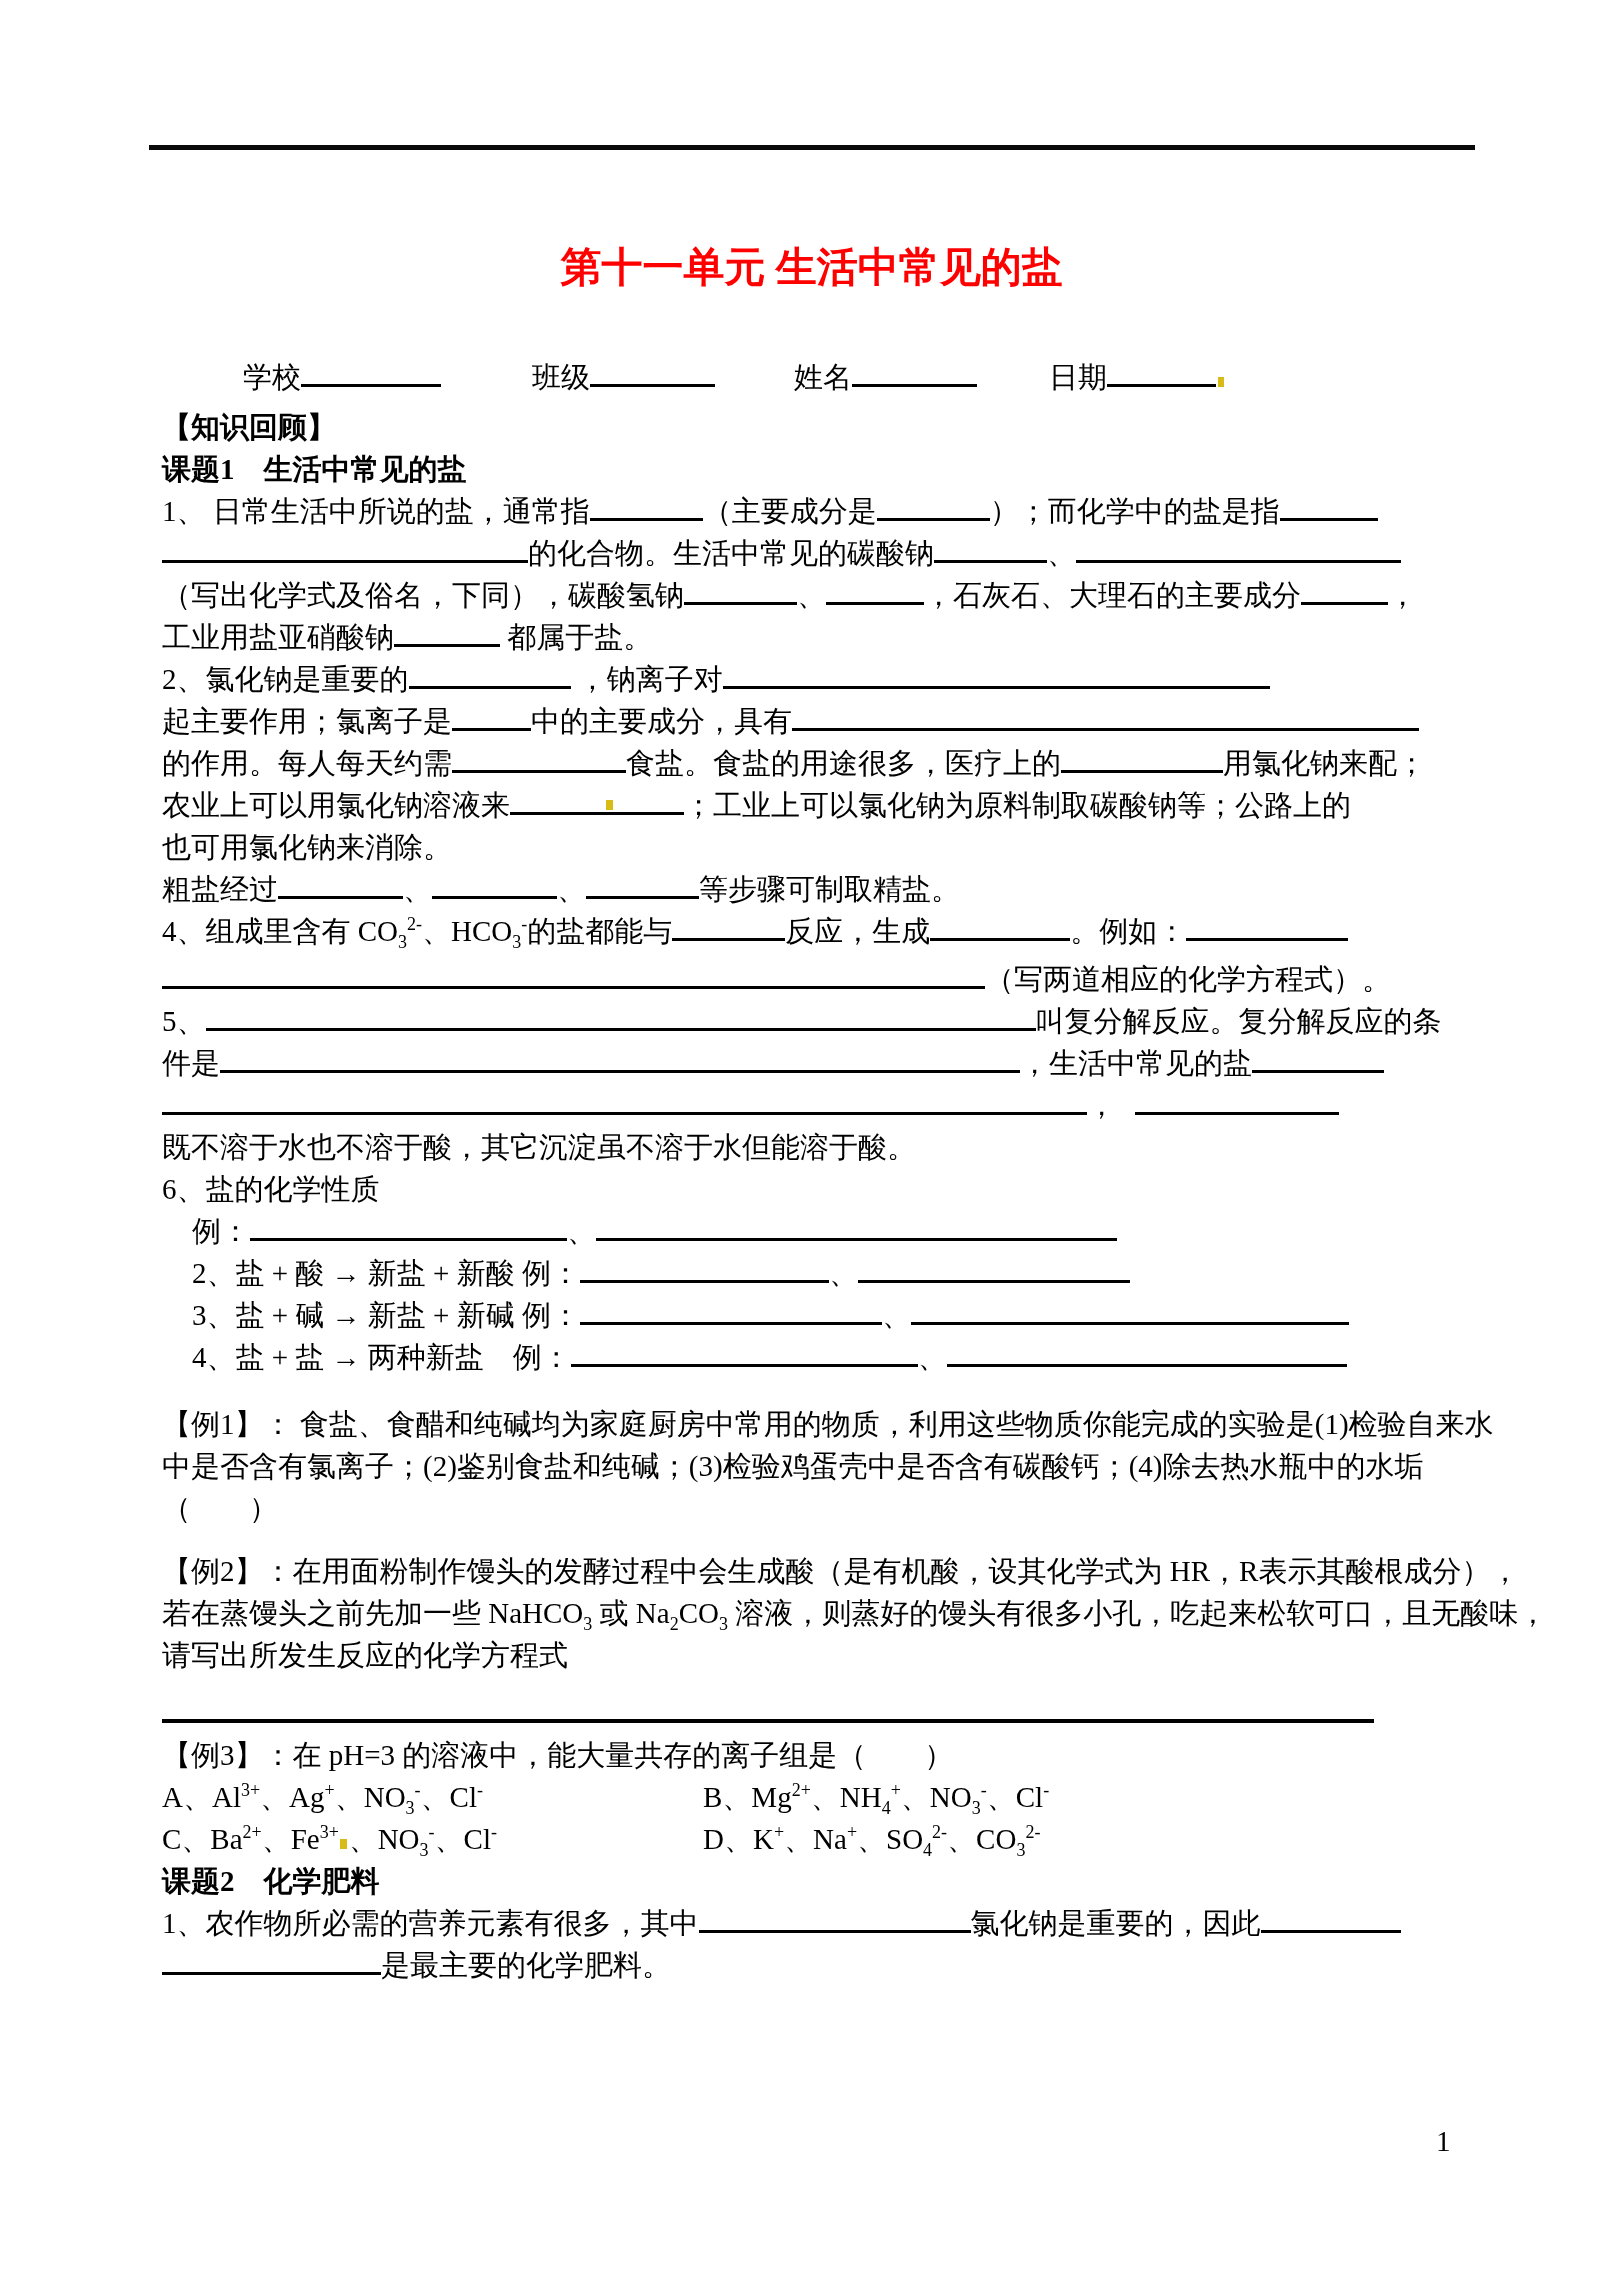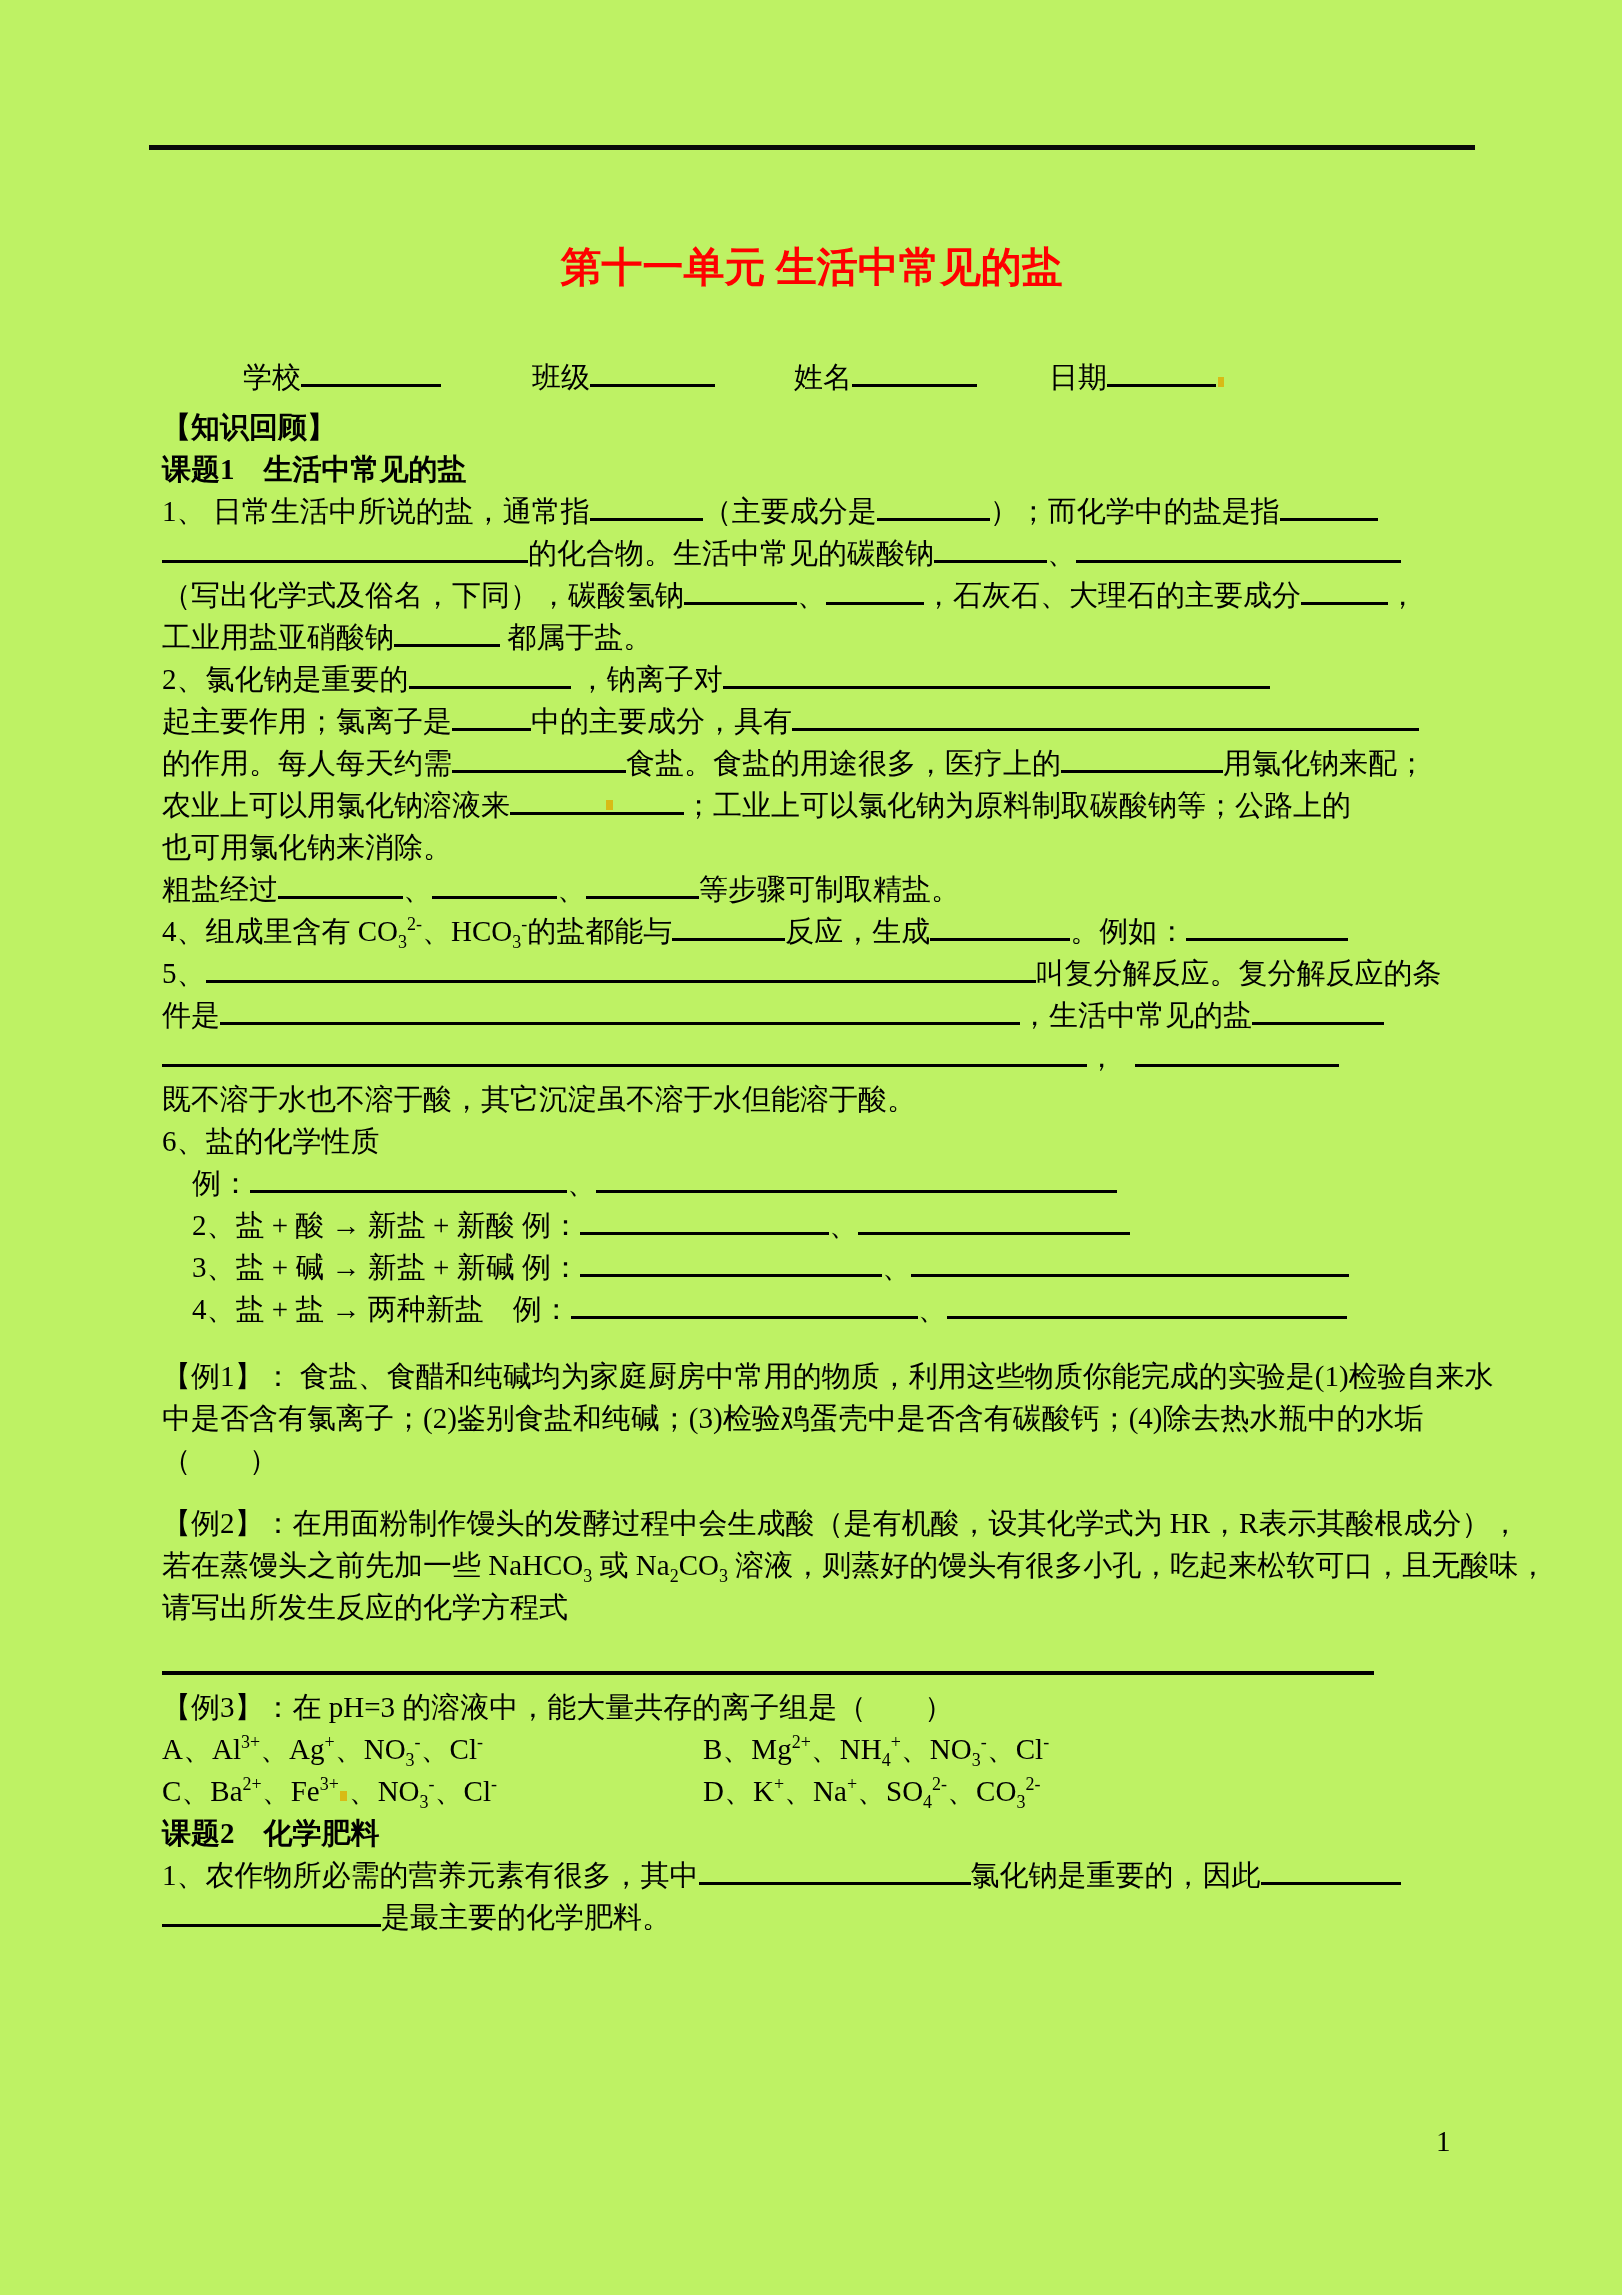--- a/index.html
+++ b/index.html
@@ -31,39 +31,40 @@
   .dot{
     display:inline-block;width:6.8px;height:9.8px;background:#d8bb16;
     vertical-align:baseline;margin:0 1.5px;
   }
   .blank .dot{position:absolute;right:40%;bottom:1.5px;}
   .page-number{position:absolute;left:1436px;top:2120px;font-size:29px;line-height:42px;}
 </style>
 </head>
 <body>
 
-<div class="page" style="background: #bef264;">
+<div class="page" style="background: #ffffff;">
   <div class="rule" style="background: rgb(10, 10, 10);"></div>
   <div class="title" style="color: rgb(255, 0, 0);">第十一单元 生活中常见的盐</div>
   <div class="content">
     <div class="header-line" id="header-line"><span>学校</span><span class="blank" style="width: 140px;"></span><span class="sp" style="width: 91px;"></span><span>班级</span><span class="blank" style="width: 125px;"></span><span class="sp" style="width: 79px;"></span><span>姓名</span><span class="blank" style="width: 125px;"></span><span class="sp" style="width: 72px;"></span><span>日期</span><span class="blank" style="width: 109px;"></span><span class="dot"></span></div>
     <div class="body-lines" id="body-lines">
         <div class="line bold"><span>【知识回顾】</span></div>
         <div class="line bold"><span>课题1　生活中常见的盐</span></div>
         <div class="line"><span>1、 日常生活中所说的盐，通常指</span><span class="blank" style="width: 113px;"></span><span>（主要成分是</span><span class="blank" style="width: 113px;"></span><span>）；而化学中的盐是指</span><span class="blank" style="width: 98px;"></span></div>
         <div class="line"><span class="blank" style="width: 366px;"></span><span>的化合物。生活中常见的碳酸钠</span><span class="blank" style="width: 113px;"></span><span>、</span><span class="blank" style="width: 325px;"></span></div>
         <div class="line"><span>（写出化学式及俗名，下同），碳酸氢钠</span><span class="blank" style="width: 113px;"></span><span>、</span><span class="blank" style="width: 98px;"></span><span>，石灰石、大理石的主要成分</span><span class="blank" style="width: 87px;"></span><span>，</span></div>
         <div class="line"><span>工业用盐亚硝酸钠</span><span class="blank" style="width: 106px;"></span><span> 都属于盐。</span></div>
         <div class="line"><span>2、氯化钠是重要的</span><span class="blank" style="width: 162px;"></span><span> ，钠离子对</span><span class="blank" style="width: 547px;"></span></div>
         <div class="line"><span>起主要作用；氯离子是</span><span class="blank" style="width: 79px;"></span><span>中的主要成分，具有</span><span class="blank" style="width: 627px;"></span></div>
         <div class="line"><span>的作用。每人每天约需</span><span class="blank" style="width: 174px;"></span><span>食盐。食盐的用途很多，医疗上的</span><span class="blank" style="width: 162px;"></span><span>用氯化钠来配；</span></div>
         <div class="line"><span>农业上可以用氯化钠溶液来</span><span class="blank" style="width: 174px;"><span class="dot"></span></span><span>；工业上可以氯化钠为原料制取碳酸钠等；公路上的</span></div>
         <div class="line"><span>也可用氯化钠来消除。</span></div>
         <div class="line"><span>粗盐经过</span><span class="blank" style="width: 125px;"></span><span>、</span><span class="blank" style="width: 125px;"></span><span>、</span><span class="blank" style="width: 113px;"></span><span>等步骤可制取精盐。</span></div>
         <div class="line"><span>4、组成里含有 CO</span><sub>3</sub><sup>2-</sup><span>、HCO</span><sub>3</sub><sup>-</sup><span>的盐都能与</span><span class="blank" style="width: 113px;"></span><span>反应，生成</span><span class="blank" style="width: 140px;"></span><span>。例如：</span><span class="blank" style="width: 162px;"></span></div>
+        <div class="line" style="margin-top: 6px;"><span class="blank" style="width: 823px;"></span><span>（写两道相应的化学方程式）。</span></div>
         <div class="line"><span>5、</span><span class="blank" style="width: 830px;"></span><span>叫复分解反应。复分解反应的条</span></div>
         <div class="line"><span>件是</span><span class="blank" style="width: 800px;"></span><span>，生活中常见的盐</span><span class="blank" style="width: 132px;"></span></div>
         <div class="line"><span class="blank" style="width: 925px;"></span><span>，</span><span class="sp" style="width: 19px;"></span><span class="blank" style="width: 204px;"></span></div>
         <div class="line"><span>既不溶于水也不溶于酸，其它沉淀虽不溶于水但能溶于酸。</span></div>
         <div class="line"><span>6、盐的化学性质</span></div>
         <div class="line" style="padding-left: 30px;"><span>例：</span><span class="blank" style="width: 317px;"></span><span>、</span><span class="blank" style="width: 521px;"></span></div>
         <div class="line" style="padding-left: 30px;"><span>2、盐 + 酸 → 新盐 + 新酸 例：</span><span class="blank" style="width: 249px;"></span><span>、</span><span class="blank" style="width: 272px;"></span></div>
         <div class="line" style="padding-left: 30px;"><span>3、盐 + 碱 → 新盐 + 新碱 例：</span><span class="blank" style="width: 302px;"></span><span>、</span><span class="blank" style="width: 438px;"></span></div>
         <div class="line" style="padding-left: 30px;"><span>4、盐 + 盐 → 两种新盐　例：</span><span class="blank" style="width: 347px;"></span><span>、</span><span class="blank" style="width: 400px;"></span></div>
         <div class="line" style="margin-top: 25px;"><span class="bold">【例1】：</span><span> 食盐、食醋和纯碱均为家庭厨房中常用的物质，利用这些物质你能完成的实验是(1)检验自来水</span></div>

